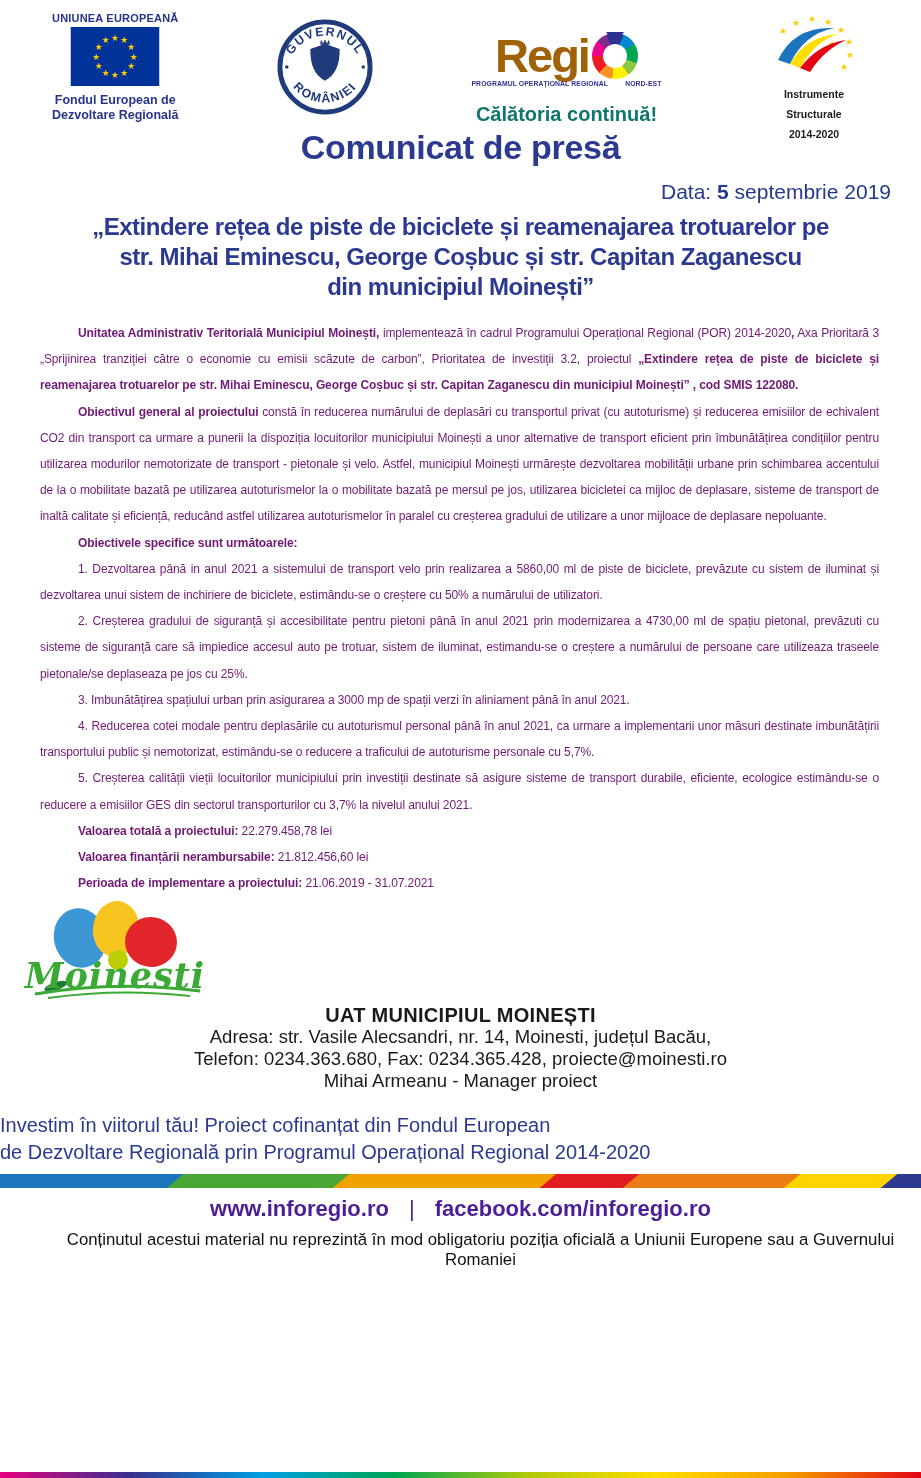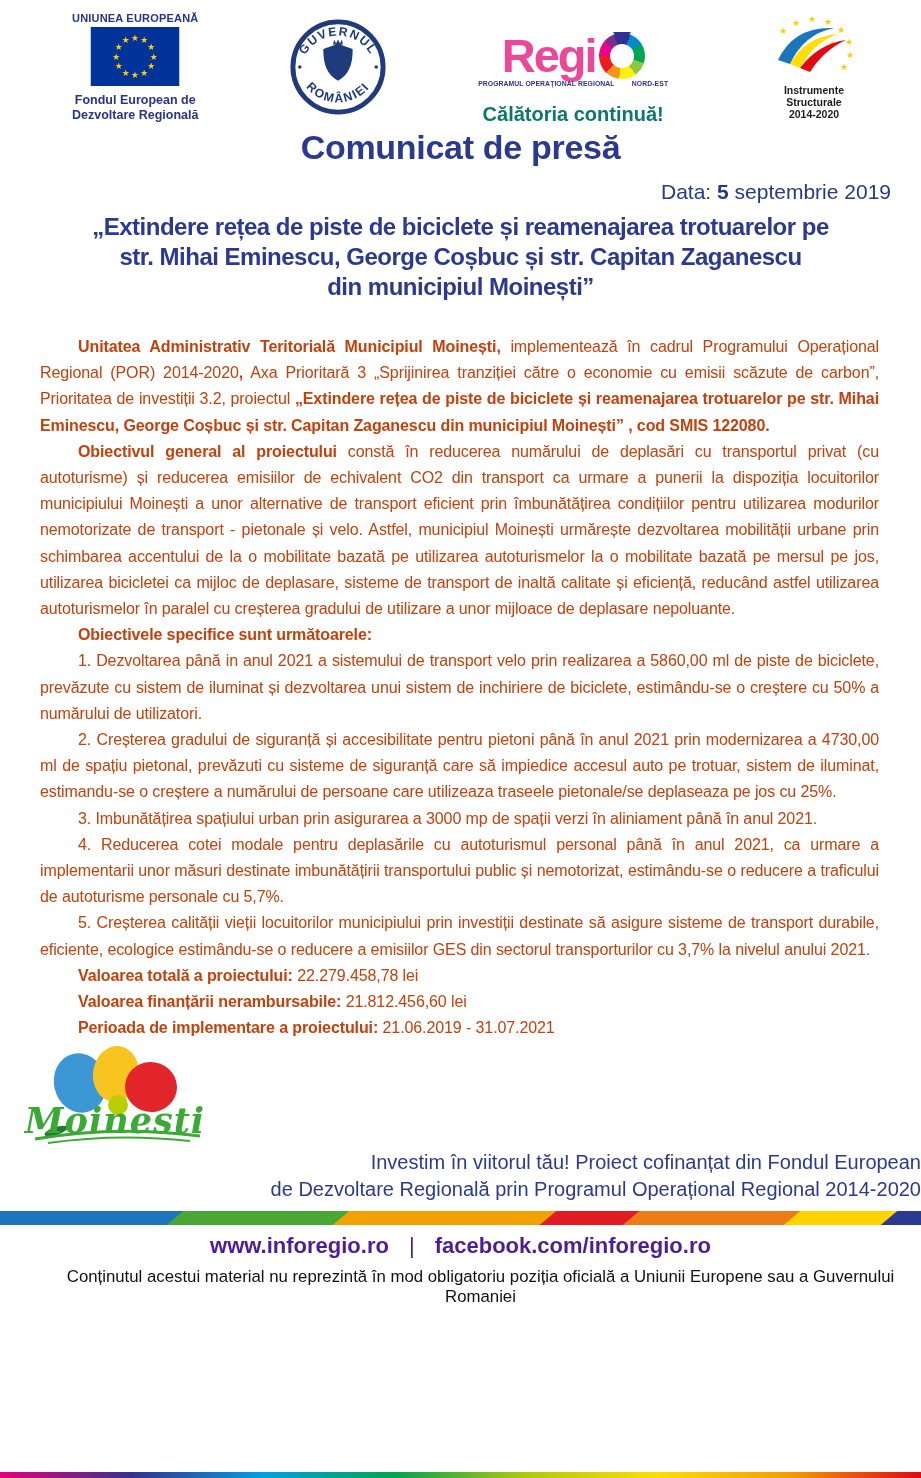--- a/index.html
+++ b/index.html
@@ -9,61 +9,61 @@
     margin:0 auto;
     background:#ffffff;
     overflow:hidden;
     font-family:"Liberation Sans",sans-serif;
     color:#1a1a1a;
     box-sizing:border-box;
   }
   
   .logos{
     display:flex;justify-content:space-between;align-items:flex-start;
-    padding:12px 52px 0 72px;height:118px;box-sizing:border-box;
+    padding:12px 52px 0 52px;height:118px;box-sizing:border-box;
   }
   .logo{text-align:center;}
   .eu-title{font-size:11px;font-weight:700;color:#27348B;letter-spacing:.2px;margin-bottom:3px;}
   .eu-sub{font-size:12.5px;font-weight:700;color:#27348B;line-height:14.5px;margin-top:3px;white-space:pre-line;}
   .logo-gov{margin-top:6px;}
   .logo-regio{margin-top:20px;width:190px;}
   .regio-word{display:flex;align-items:center;justify-content:center;line-height:1;}
-  .regio-brand{font-size:47px;font-weight:700;color:#ec4899;letter-spacing:-2px;}
+  .regio-brand{font-size:47px;font-weight:700;color:#a16207;letter-spacing:-2px;}
   .regio-wheel{position:relative;width:46px;height:46px;margin-left:3px;border-radius:50%;
     background:conic-gradient(#2E3192 0 6%, #0089CF 6% 16%, #00A651 16% 30%, #8DC63F 30% 40%,
       #FFF200 40% 52%, #F7941D 52% 62%, #ED1C24 62% 75%, #EC008C 75% 86%, #7C2E8E 86% 94%, #2E3192 94% 100%);}
   .regio-wheel::after{content:"";position:absolute;left:50%;top:50%;width:24px;height:24px;
     transform:translate(-50%,-50%);background:#fff;border-radius:50%;}
   .regio-notch{position:absolute;left:50%;top:-1px;transform:translateX(-50%);
     width:0;height:0;border-left:9px solid transparent;border-right:9px solid transparent;
     border-top:12px solid #2E3192;}
   .regio-sub{display:flex;justify-content:space-between;font-size:6.8px;font-weight:700;
     color:#2E3192;margin-top:1px;letter-spacing:.1px;}
   .regio-tagline{font-size:20px;font-weight:700;color:#0f766e;margin-top:16px;}
   .logo-is{margin-top:2px;width:110px;}
-  .is-text{font-size:10.5px;font-weight:700;color:#1d1d1b;line-height:12px;}
+  .is-text{font-size:10.5px;font-weight:700;color:#1d1d1b;line-height:20px;}
   
   .h1{ text-align:center;font-size:34px;font-weight:700;color:#2B3990;margin-top:10px;letter-spacing:-.3px;}
   .date-line{text-align:right;padding-right:30px;font-size:21px;color:#24398B;margin-top:13px;}
   .date-line b{font-weight:700;}
   .project-title{
     text-align:center;font-size:24px;line-height:30px;font-weight:700;color:#2B3990;
     margin-top:8px;letter-spacing:-.5px;white-space:pre-line;
   }
   
-  .body{margin:32px 42px 0 40px;text-align:justify;font-size:16px;line-height:26.2px;
-    color:#c2410c;letter-spacing:-.1px;}
+  .body{margin:18px 42px 0 40px;text-align:justify;font-size:12px;line-height:26.2px;
+    color:#701a75;letter-spacing:-.1px;}
   .body p{margin:0;text-indent:38px;}
   .body b{font-weight:700;}
   
   .moinesti-logo{text-align:left;margin-top:4px;}
   .org{text-align:center;line-height:22px;}
   .org-name{font-size:20px;font-weight:700;letter-spacing:.3px;}
   .org-line{font-size:18.5px;}
-  .invest{text-align:right;font-size:20px;line-height:27px;color:#2B3990;margin-top:0;white-space:pre-line;}
+  .invest{text-align:left;font-size:20px;line-height:27px;color:#2B3990;margin-top:20px;white-space:pre-line;}
   
   .stripe{position:relative;height:14px;margin-top:8px;overflow:hidden;}
   .links{ text-align:center;font-size:22px;font-weight:700;color:#4c1d95;margin-top:8px;}
   .links .sep{margin:0 20px;font-weight:400;}
   .disclaimer{text-align:center;font-size:16.8px;color:#111;margin-top:8px;padding-left:40px;}
   .bottom-stripe{position:absolute;left:0;right:0;bottom:0;height:6px;}
 </style>
 </head>
 <body>
 
@@ -181,20 +181,26 @@
       <ellipse cx="116" cy="29" rx="23" ry="28" fill="#F8C520" transform="rotate(7 116 29)"></ellipse>
       <ellipse cx="151" cy="42" rx="26" ry="25" fill="#E2252B" transform="rotate(10 151 42)"></ellipse>
       <circle cx="118" cy="60" r="10" fill="#BBCE00"></circle>
       <ellipse cx="56" cy="86" rx="12" ry="4" fill="#1E7A34" transform="rotate(-18 56 86)"></ellipse>
       <text x="115" y="88" text-anchor="middle" font-family="DejaVu Serif, serif" font-style="italic" font-weight="bold" font-size="35" fill="#3AAA35" letter-spacing="1">Moinesti</text>
       <path d="M 35,94 Q 115,80 200,91" stroke="#3AAA35" stroke-width="3" fill="none"></path>
       <path d="M 48,98 Q 118,88 190,96" stroke="#3AAA35" stroke-width="2" fill="none"></path>
     </svg>
   </div>
 
+  <div class="org">
+    <div class="org-name">UAT MUNICIPIUL MOINEȘTI</div>
+    <div class="org-line">Adresa: str. Vasile Alecsandri, nr. 14, Moinesti, județul Bacău,</div>
+    <div class="org-line">Telefon: 0234.363.680, Fax: 0234.365.428, proiecte@moinesti.ro</div>
+    <div class="org-line">Mihai Armeanu - Manager proiect</div>
+  </div>
 
   <div class="invest">Investim în viitorul tău! Proiect cofinanțat din Fondul European
 de Dezvoltare Regională prin Programul Operațional Regional 2014-2020</div>
 
   <div class="stripe">
       <div style="position: absolute; top: 0px; bottom: 0px; left: -3%; width: 23.5%; background: rgb(28, 117, 188); transform: skewX(-50deg);"></div>
       <div style="position: absolute; top: 0px; bottom: 0px; left: 19%; width: 19.5%; background: rgb(74, 166, 53); transform: skewX(-50deg);"></div>
       <div style="position: absolute; top: 0px; bottom: 0px; left: 37%; width: 24%; background: rgb(240, 162, 2); transform: skewX(-50deg);"></div>
       <div style="position: absolute; top: 0px; bottom: 0px; left: 59.5%; width: 10.5%; background: rgb(224, 27, 34); transform: skewX(-50deg);"></div>
       <div style="position: absolute; top: 0px; bottom: 0px; left: 68.5%; width: 19%; background: rgb(236, 124, 21); transform: skewX(-50deg);"></div>

